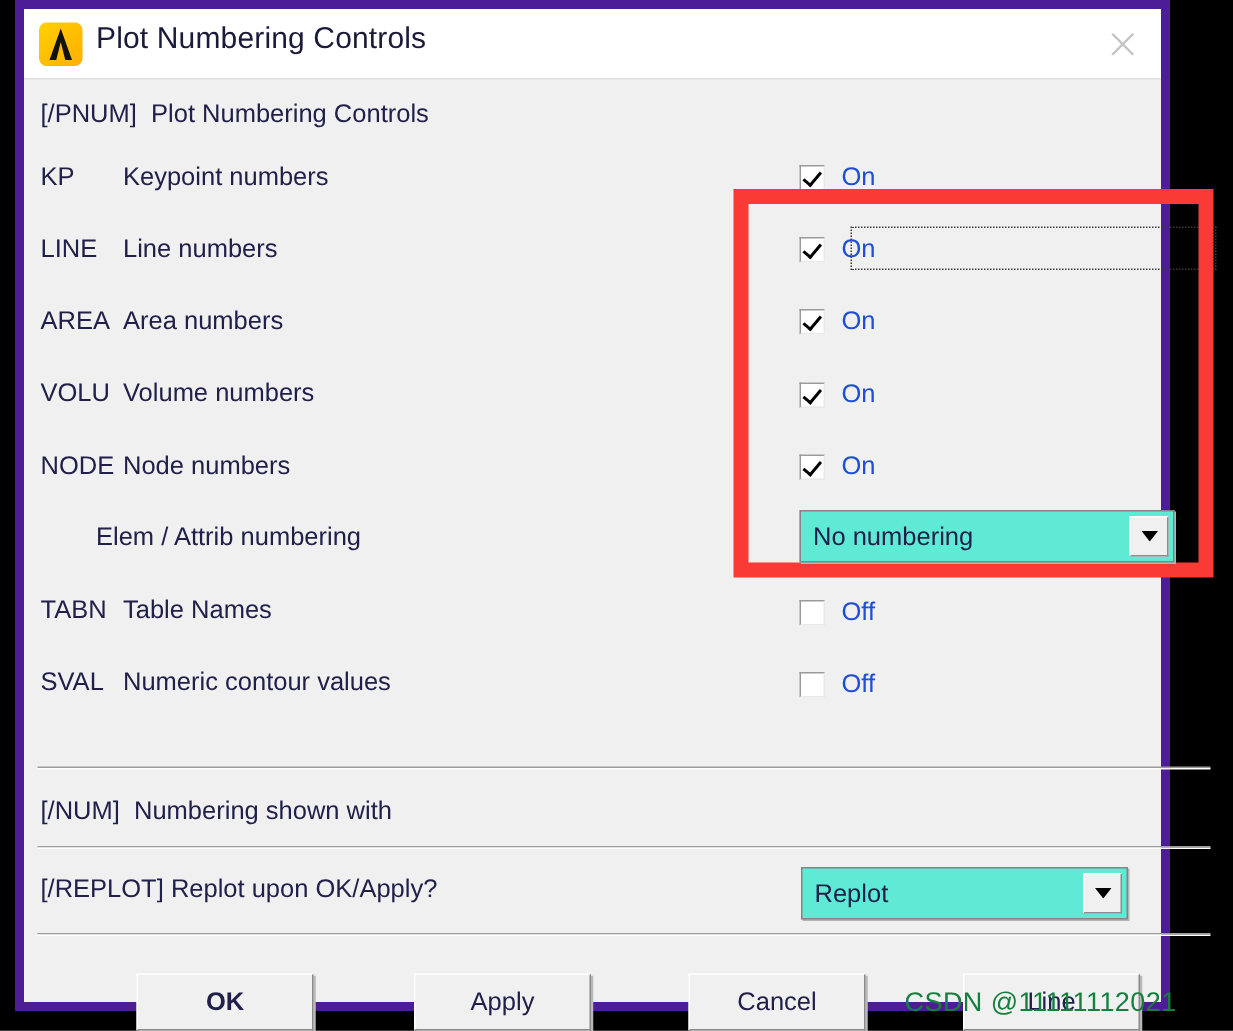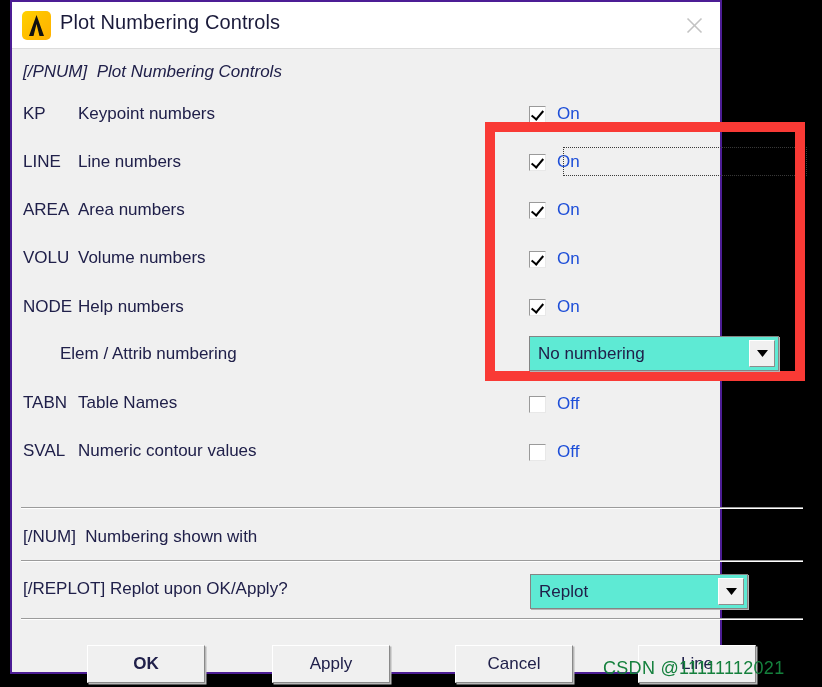--- a/index.html
+++ b/index.html
@@ -12,24 +12,24 @@
     height: 687px;
     overflow: hidden;
     font-family: "Liberation Sans", sans-serif;
   }
 
   
   .window {
     position: absolute;
     left: 10px;
     top: 0px;
-    width: 712px;
+    width: 770px;
     height: 674px;
     background: #f0f0f0;
-    border: 2px solid #4c1d95;
+    border: 6px solid #4c1d95;
     box-sizing: border-box;
   }
 
   
   .titlebar {
     position: relative;
     height: 47px;
     background: #ffffff;
     border-bottom: 1px solid #dcdcdc;
     box-sizing: border-box;
@@ -233,38 +233,38 @@
     <div class="close-btn">
       <svg width="17" height="17" viewBox="0 0 17 17">
         <line x1="1.5" y1="1.5" x2="15.5" y2="15.5" stroke="#c3c3c3" stroke-width="1.6"></line>
         <line x1="15.5" y1="1.5" x2="1.5" y2="15.5" stroke="#c3c3c3" stroke-width="1.6"></line>
       </svg>
     </div>
   </div>
 
   <div class="body-area">
 
-    <div class="row-label" style="left:11px; top:13px;font-style:italic;">
+    <div class="row-label" style="left:11px; top:13px;">
       <span class="label-code">[/PNUM]</span>&nbsp;&nbsp;<span>Plot Numbering Controls</span>
     </div>
 
     <div class="row-label" style="left:11px; top:55px; width:110px;">KP</div>
     <div class="row-label" style="left:66px; top:55px;">Keypoint numbers</div>
 
     <div class="row-label" style="left:11px; top:103px;">LINE</div>
     <div class="row-label" style="left:66px; top:103px;">Line numbers</div>
 
     <div class="row-label" style="left:11px; top:151px;">AREA</div>
     <div class="row-label" style="left:66px; top:151px;">Area numbers</div>
 
     <div class="row-label" style="left:11px; top:199px;">VOLU</div>
     <div class="row-label" style="left:66px; top:199px;">Volume numbers</div>
 
     <div class="row-label" style="left:11px; top:248px;">NODE</div>
-    <div class="row-label" style="left:66px; top:248px;">Help numbers</div>
+    <div class="row-label" style="left:66px; top:248px;">Node numbers</div>
 
     <div class="row-label" style="left:48px; top:295px;">Elem / Attrib numbering</div>
 
     <div class="row-label" style="left:11px; top:344px;">TABN</div>
     <div class="row-label" style="left:66px; top:344px;">Table Names</div>
 
     <div class="row-label" style="left:11px; top:392px;">SVAL</div>
     <div class="row-label" style="left:66px; top:392px;">Numeric contour values</div>
 
     <div class="cb-row" style="left:517px; top:54px;">

